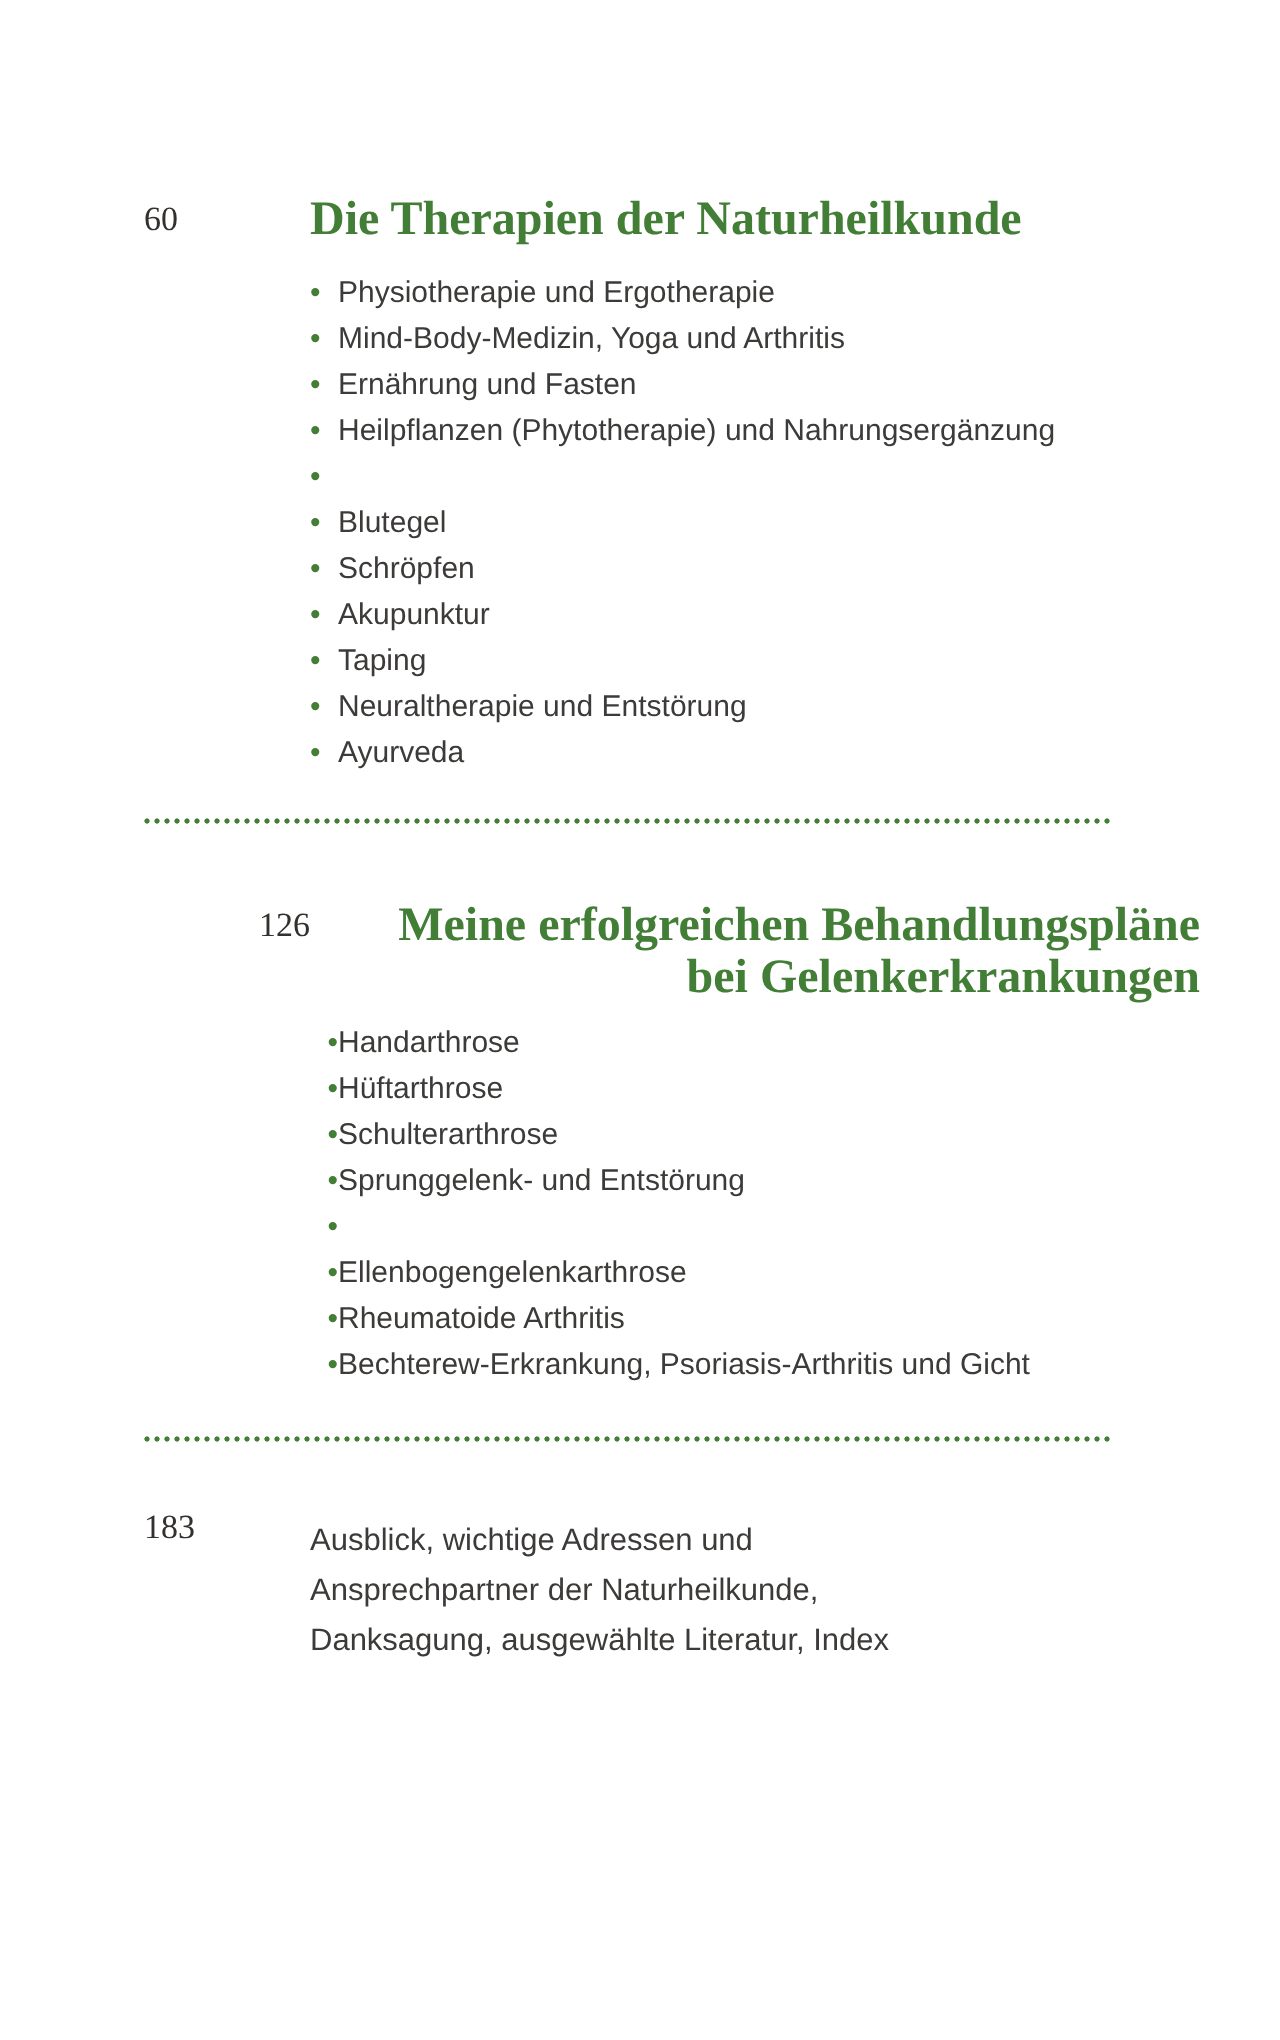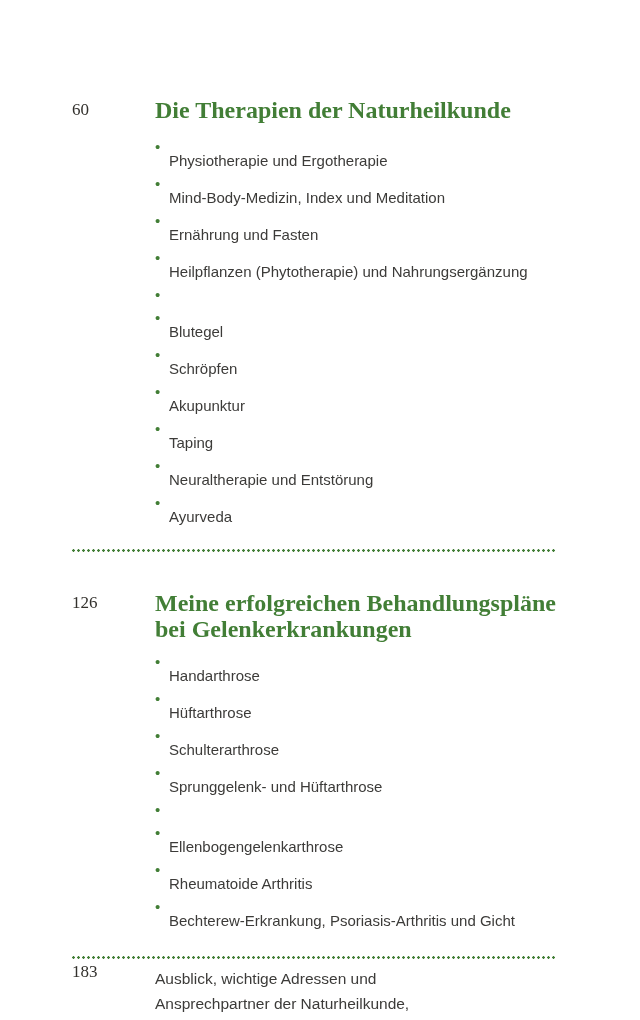--- a/index.html
+++ b/index.html
@@ -54,35 +54,34 @@
   li.topic {
     display: flex;
   }
   .bullet {
     flex: 0 0 14px;
     width: 14px;
     color: var(--accent, #427e36);
   }
   .li-text {
     white-space: pre-line;
-    margin-top: 14px;
   }
   .divider {
     height: 3px;
     width: 483px;
     background-image: radial-gradient(circle at 1.5px 1.5px, var(--accent, #427e36) 1.1px, transparent 1.5px);
     background-size: 5px 3px;
     background-repeat: repeat-x;
     background-position: left top;
   }
   .divider-1 { margin-top: 21px; }
   .divider-2 { margin-top: 24px; }
-  .section-2 { margin-top: 38px; }
+  .section-2 { margin-top: 38px; text-align: right; }
   .section-2 ul.topics { margin-top: 8px; }
-  .section-3 { }
+  .section-3 { margin-top: 30px; }
   .description {
     margin: 7px 0 0 0;
     font-size: 15.5px;
     line-height: 25px;
     color: var(--text, #3c3b39);
     white-space: pre-line;
   }
 </style>
 </head>
 <body>
@@ -93,21 +92,21 @@
     <div class="pagenum">60</div>
     <div class="content">
       <h2 class="title">Die Therapien der Naturheilkunde</h2>
       <ul class="topics">
         <li class="topic">
             <span class="bullet">•</span>
             <span class="li-text">Physiotherapie und Ergotherapie</span>
           </li>
         <li class="topic">
             <span class="bullet">•</span>
-            <span class="li-text">Mind-Body-Medizin, Index und Meditation</span>
+            <span class="li-text">Mind-Body-Medizin, Yoga und Arthritis</span>
           </li>
         <li class="topic">
             <span class="bullet">•</span>
             <span class="li-text">Ernährung und Fasten</span>
           </li>
         <li class="topic">
             <span class="bullet">•</span>
             <span class="li-text">Heilpflanzen (Phytotherapie) und Nahrungsergänzung</span>
           </li>
         <li class="topic">
@@ -156,21 +155,21 @@
         <li class="topic">
             <span class="bullet">•</span>
             <span class="li-text">Hüftarthrose</span>
           </li>
         <li class="topic">
             <span class="bullet">•</span>
             <span class="li-text">Schulterarthrose</span>
           </li>
         <li class="topic">
             <span class="bullet">•</span>
-            <span class="li-text">Sprunggelenk- und Hüftarthrose</span>
+            <span class="li-text">Sprunggelenk- und Entstörung</span>
           </li>
         <li class="topic">
             <span class="bullet">•</span>
           </li>
         <li class="topic">
             <span class="bullet">•</span>
             <span class="li-text">Ellenbogengelenkarthrose</span>
           </li>
         <li class="topic">
             <span class="bullet">•</span>

